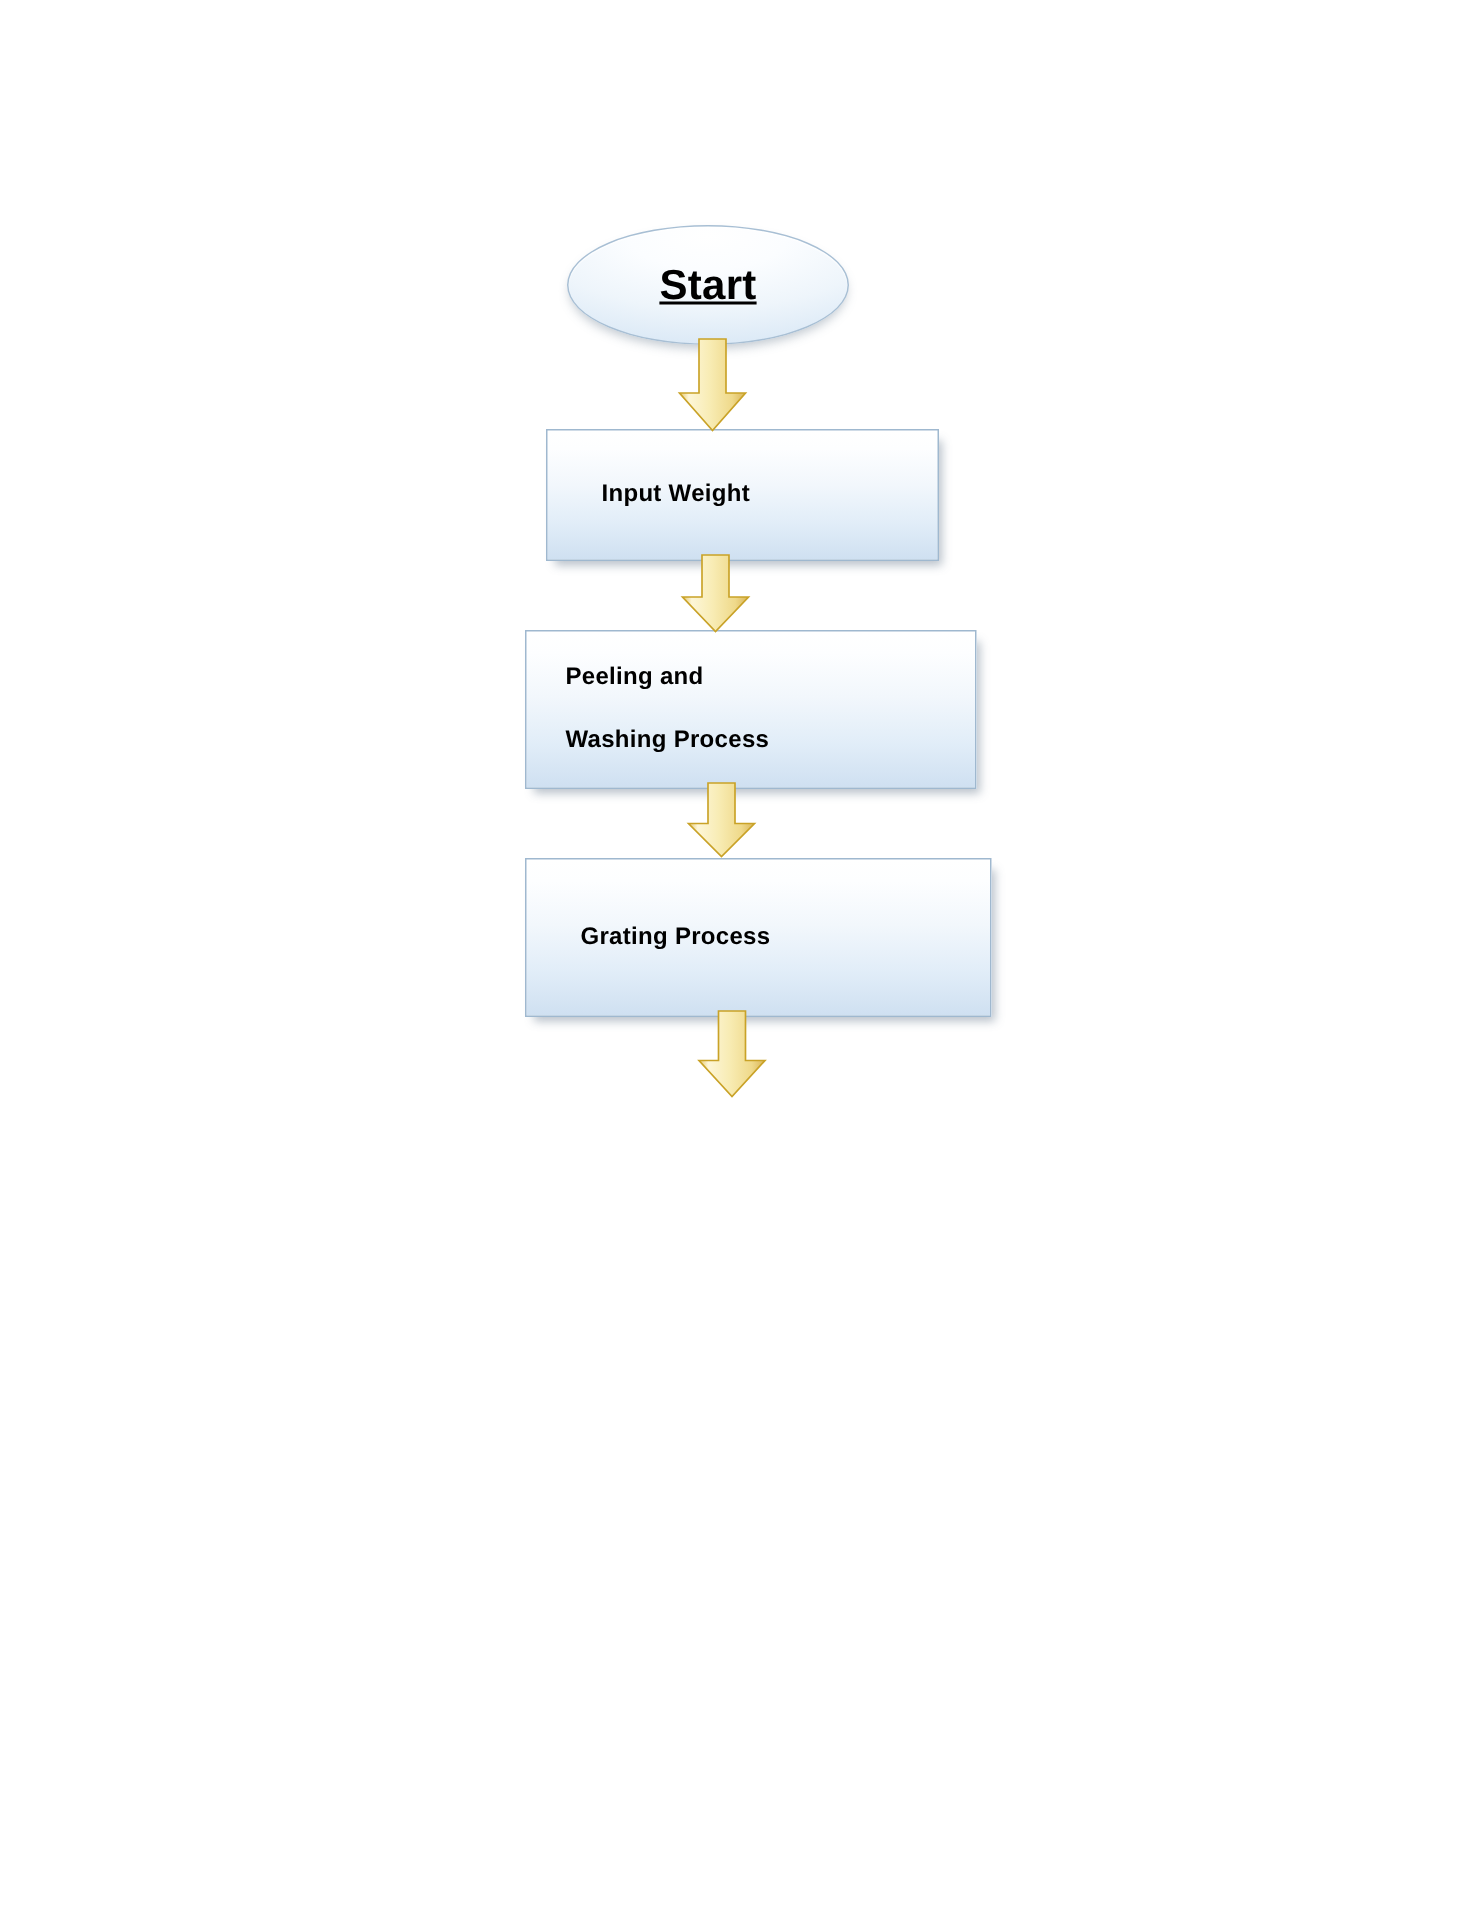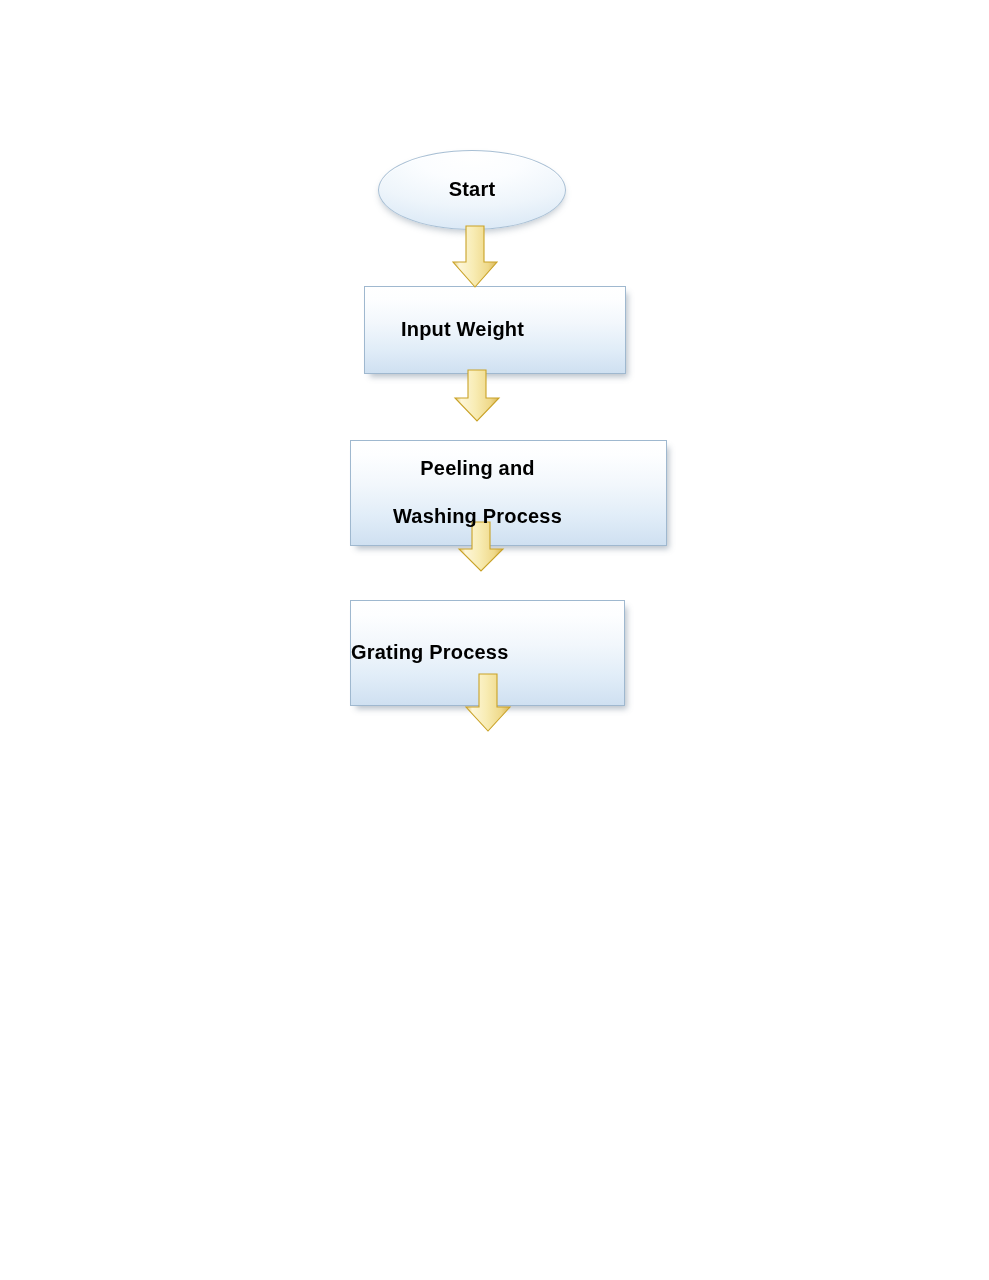--- a/index.html
+++ b/index.html
@@ -41,41 +41,42 @@
                   #ffffff 0%,
                   #fbfdff 24%,
                   #eef5fb 52%,
                   #dbe9f6 78%,
                   #cfe1f2 100%);
     border: 1px solid #a8bfd4;
     box-shadow: 0 4px 7px -2px rgba(90,110,130,0.40),
                 inset 0 1px 1px rgba(255,255,255,0.85);
   }
   .terminator .node-label {
-    font-size: 20px;
+    font-size: 28px;
     text-shadow: 0 1px 0 rgba(255,255,255,0.35);
+    text-decoration: underline;
   }
 
   
   .process {
     position: absolute;
     display: flex;
     align-items: center;
     background: linear-gradient(to bottom,
                   #ffffff 0%,
                   #fdfeff 14%,
                   #f2f7fc 42%,
                   #e1edf8 72%,
                   #cfe0f1 100%);
     border: 1px solid #9fb8cf;
     box-shadow: 4px 5px 6px -2px rgba(90,110,130,0.42),
                 inset 0 1px 0 rgba(255,255,255,0.9);
   }
   .process .node-label {
-    font-size: 20px;
+    font-size: 16px;
   }
 
   
   .connector {
     position: absolute;
     z-index: 1;
   }
   .connector svg {
     display: block;
     overflow: visible;
@@ -117,21 +118,21 @@
           <stop offset="14%" stop-color="#fdf6d8"></stop>
           <stop offset="46%" stop-color="#f8ecb4"></stop>
           <stop offset="80%" stop-color="#efd98a"></stop>
           <stop offset="100%" stop-color="#d9b558"></stop>
         </linearGradient>
       </defs>
       <path d="M14,0 L32,0 L32,28 L45,28 L23,51 L1,28 L14,28 Z" fill="url(#ag2)" stroke="#c9a227" stroke-width="1.1"></path>
     </svg>
   </div>
 
-  <div class="process" style="left:350px; top:440px; width:273px; height:104px; padding-left:42px;text-align:center;">
+  <div class="process" style="left:350px; top:420px; width:273px; height:104px; padding-left:26px;">
     <div>
       <div class="node-label">Peeling and</div>
       <div class="node-label" style="margin-top:22px;">Washing Process</div>
     </div>
   </div>
 
   <div class="connector" style="left:458px; top:522px; width:46px; height:50px;">
     <svg width="46" height="50" viewBox="0 0 46 50">
       <defs>
         <linearGradient id="ag3" x1="0" y1="0" x2="1" y2="0">
@@ -139,21 +140,21 @@
           <stop offset="14%" stop-color="#fdf6d8"></stop>
           <stop offset="46%" stop-color="#f8ecb4"></stop>
           <stop offset="80%" stop-color="#efd98a"></stop>
           <stop offset="100%" stop-color="#d9b558"></stop>
         </linearGradient>
       </defs>
       <path d="M14,0 L32,0 L32,27 L45,27 L23,49 L1,27 L14,27 Z" fill="url(#ag3)" stroke="#c9a227" stroke-width="1.1"></path>
     </svg>
   </div>
 
-  <div class="process" style="left:350px; top:600px; width:273px; height:104px; ">
+  <div class="process" style="left:350px; top:572px; width:273px; height:104px; padding-left:36px;">
     <span class="node-label">Grating Process</span>
   </div>
 
   <div class="connector" style="left:465px; top:674px; width:46px; height:58px;">
     <svg width="46" height="58" viewBox="0 0 46 58">
       <defs>
         <linearGradient id="ag4" x1="0" y1="0" x2="1" y2="0">
           <stop offset="0%" stop-color="#e4c56b"></stop>
           <stop offset="14%" stop-color="#fdf6d8"></stop>
           <stop offset="46%" stop-color="#f8ecb4"></stop>

